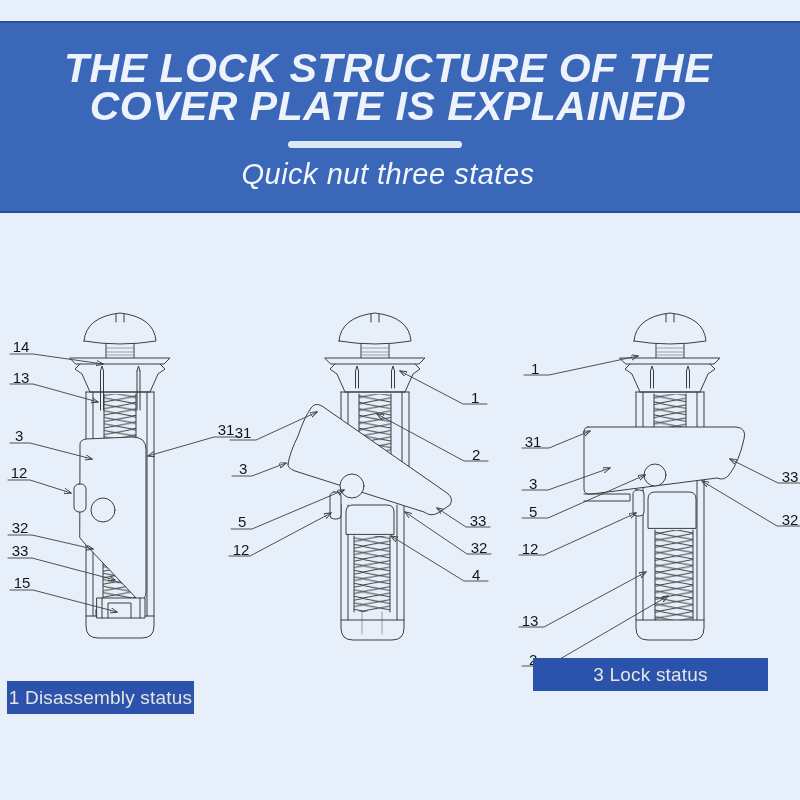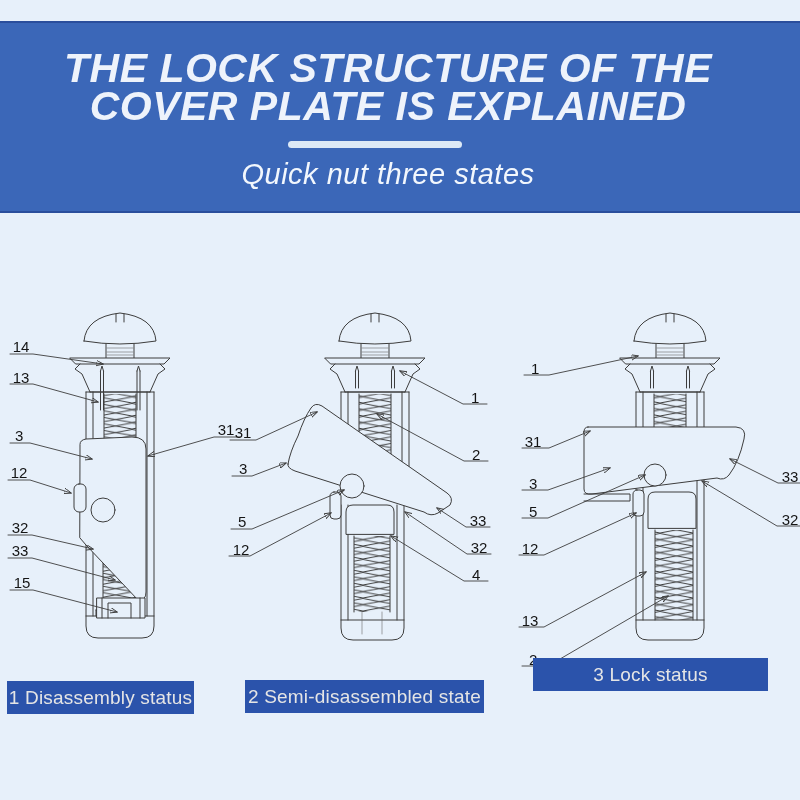--- a/index.html
+++ b/index.html
@@ -222,16 +222,15 @@
 <span class="callout" style="left:533px;top:441px">31</span>
 <span class="callout" style="left:533px;top:483px">3</span>
 <span class="callout" style="left:533px;top:511px">5</span>
 <span class="callout" style="left:530px;top:548px">12</span>
 <span class="callout" style="left:530px;top:620px">13</span>
 <span class="callout" style="left:533px;top:659px">2</span>
 <span class="callout" style="left:790px;top:476px">33</span>
 <span class="callout" style="left:790px;top:519px">32</span>
 
 <div class="cap" style="left:7px;top:681px;width:187px">1 Disassembly status</div>
-<div class="cap" style="left:245px;top:680px;width:239px">2 Semi-disassembled state</div>
 <div class="cap" style="left:533px;top:658px;width:235px">3 Lock status</div>
 
 </div>
 
 </body></html>

